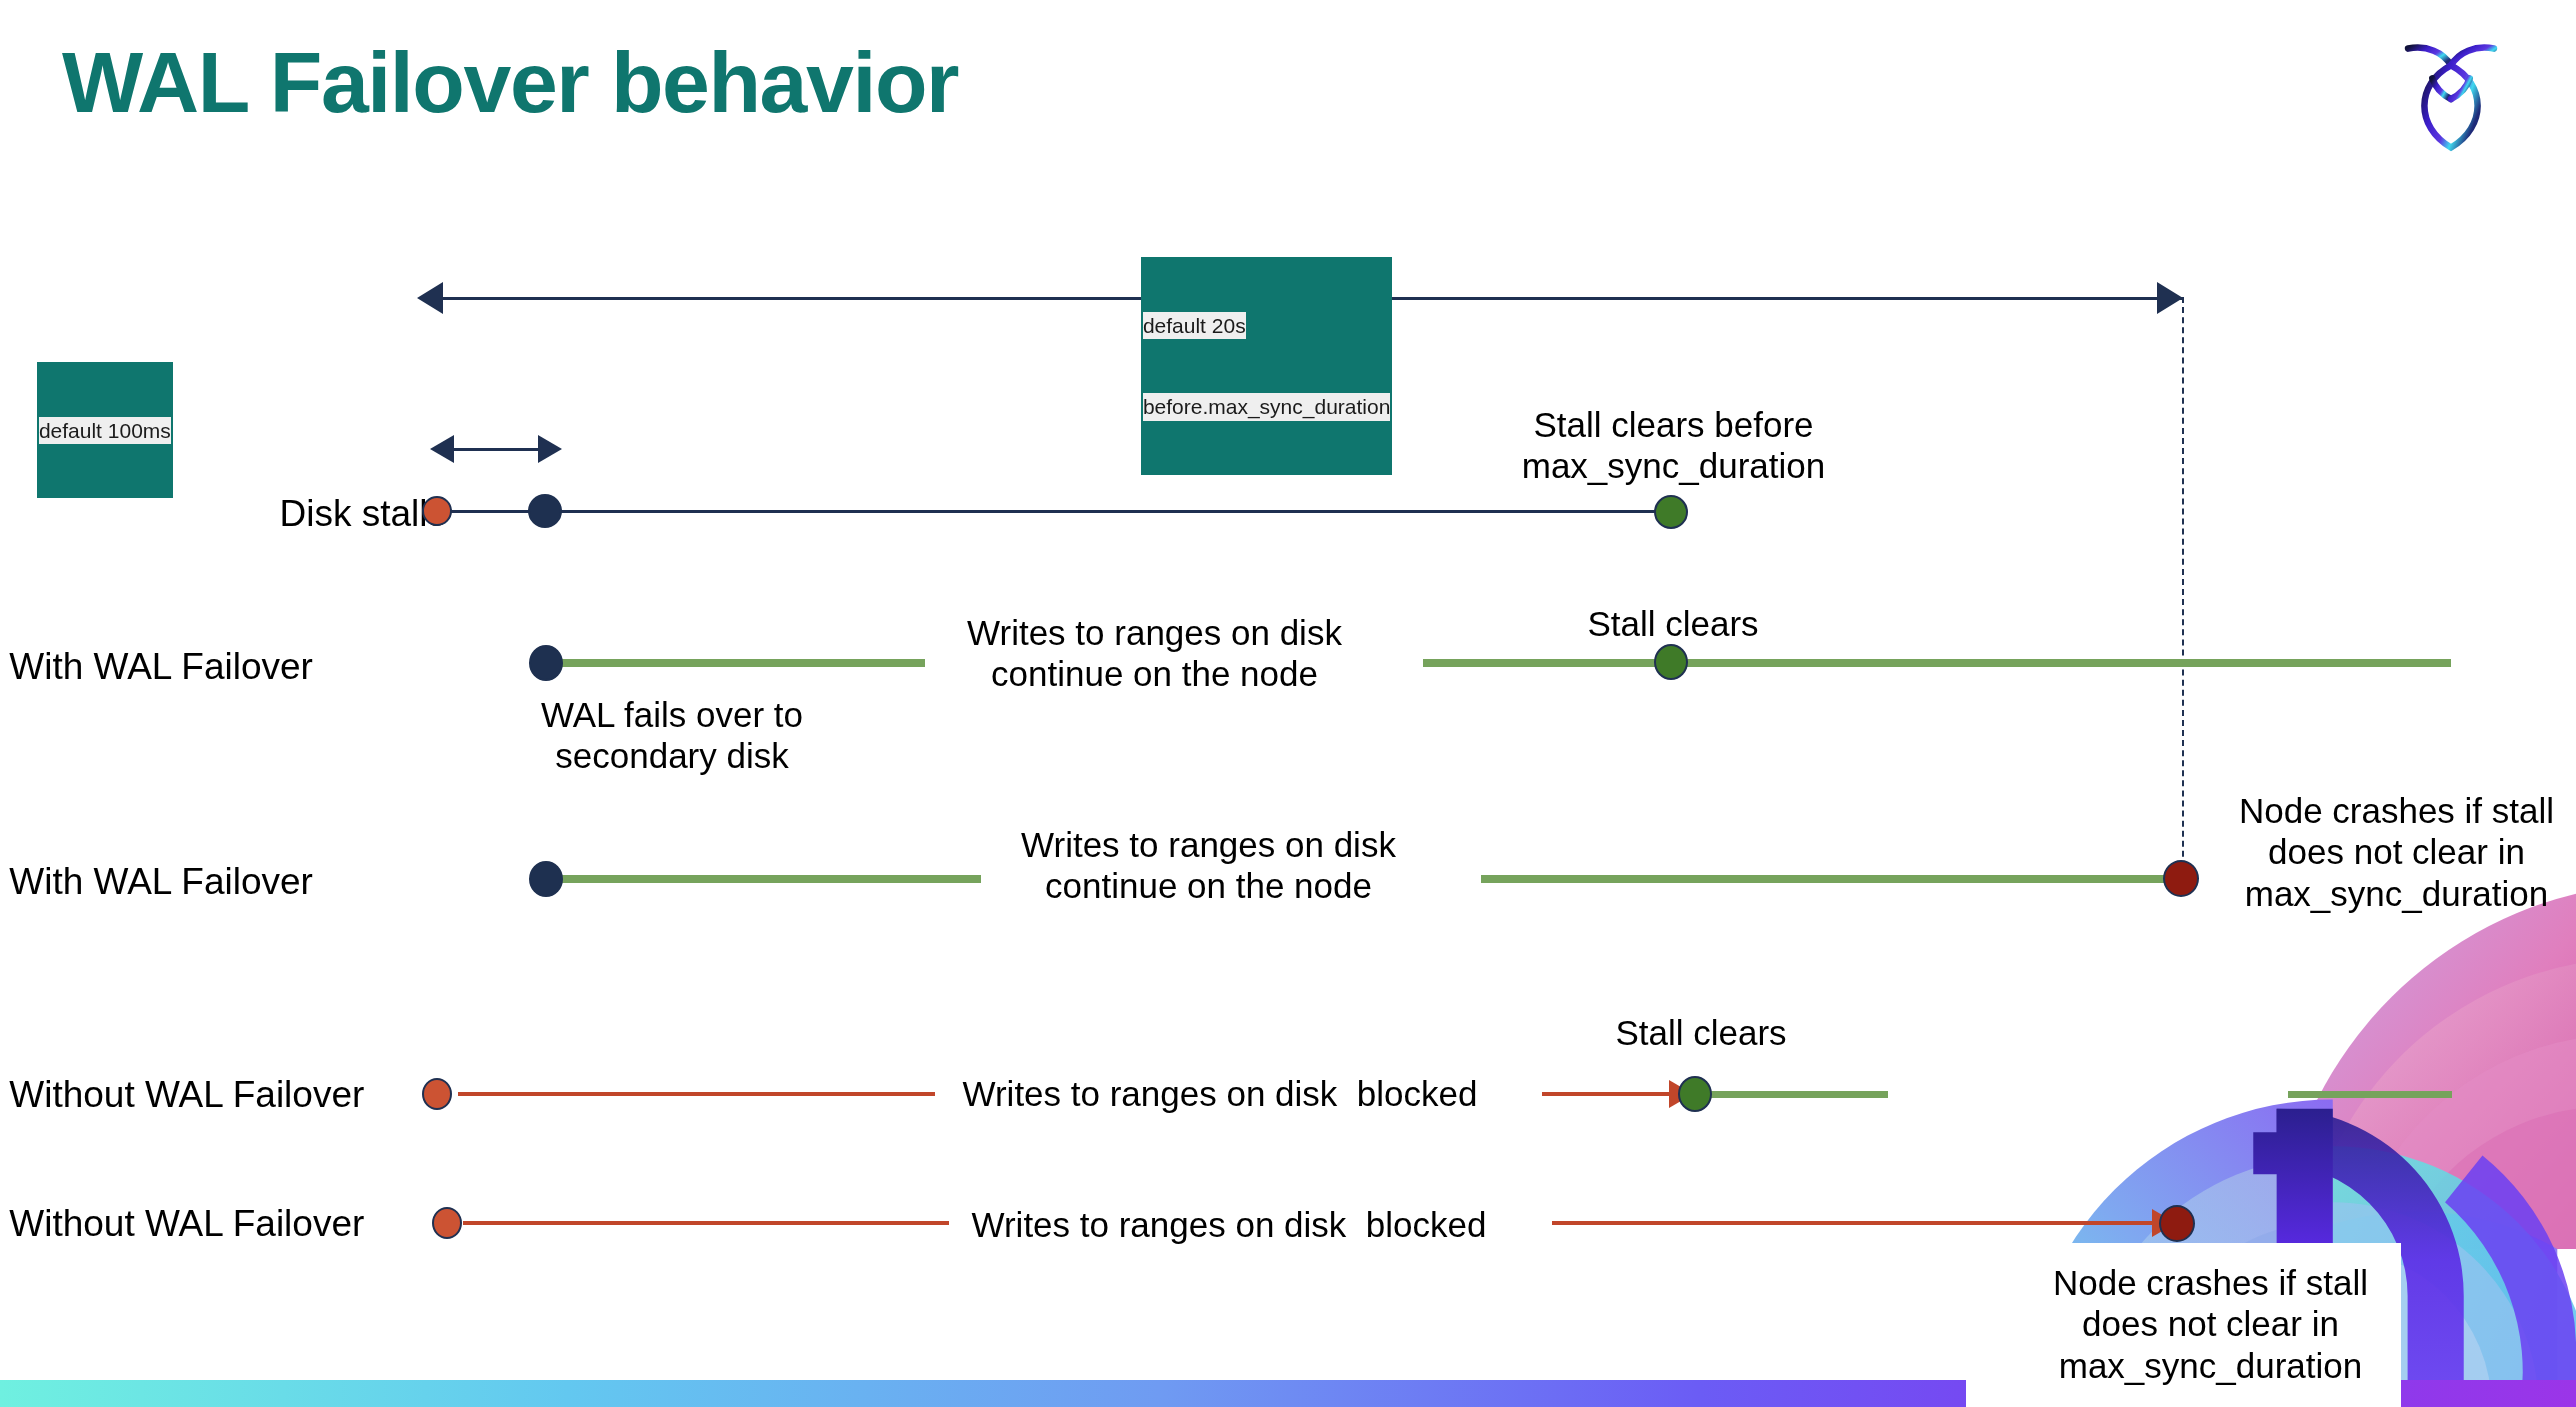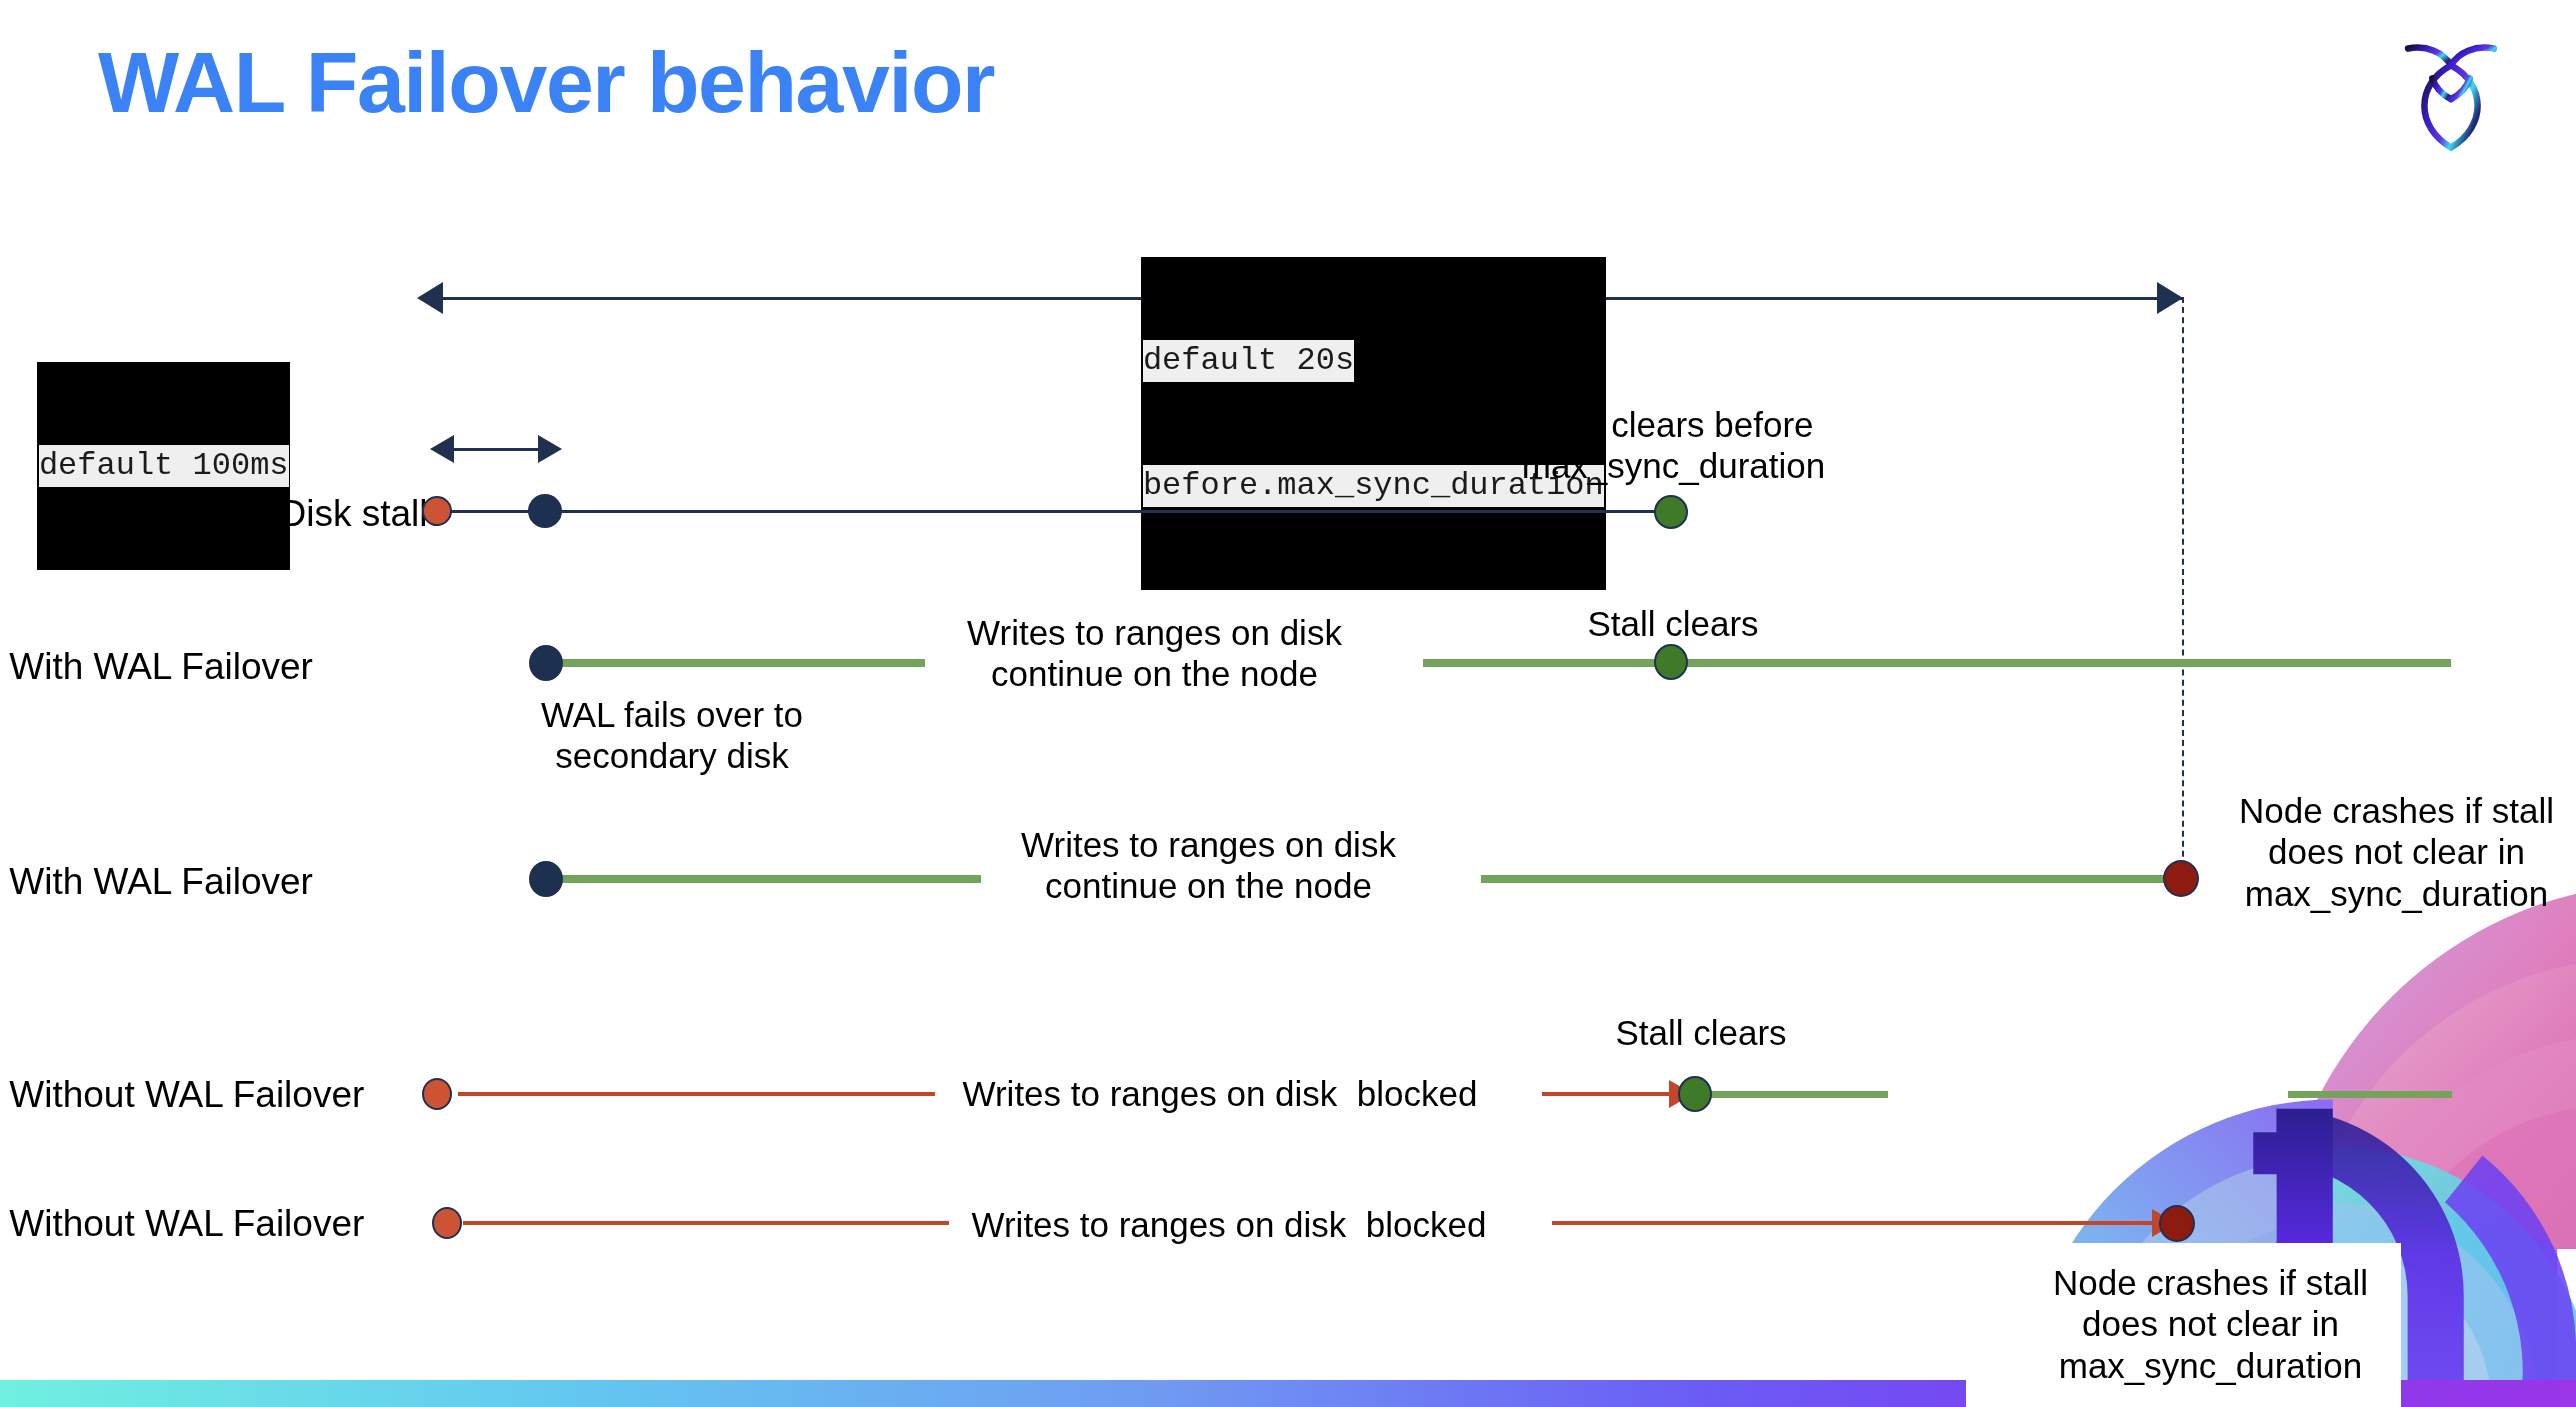--- a/index.html
+++ b/index.html
@@ -21,25 +21,24 @@
   }
 
   
   #slide-title {
     position: absolute;
     left: 62px;
     top: 39px;
     font-size: 86px;
     font-weight: bold;
     letter-spacing: -1.4px;
-    color: #3b82f6;
+    color: #0f766e;
     white-space: nowrap;
     line-height: 1.0;
     font-stretch: condensed;
-    margin-left: 36px;
   }
 
   
   #brand-logo {
     position: absolute;
     left: 2395px;
     top: 26px;
     width: 112px;
     height: 131px;
   }
@@ -58,24 +57,24 @@
     left: 0;
     bottom: 0;
     width: 100%;
     height: 28px;
     background: linear-gradient(90deg,#6ff0e0 0%, #63c8f0 22%, #6f9bf2 45%, #6b5cf5 66%, #7b3ff0 82%, #9b35e8 100%);
   }
 
   
   .code-chip {
     position: absolute;
-    font-family: Liberation Mono, monospace;
-    font-size: 32px;
+    font-family: Liberation Sans, sans-serif;
+    font-size: 21px;
     color: #1b1b1b;
-    background: #000000;
+    background: #0f766e;
     line-height: 1.30;
     white-space: pre;
     padding: 0 1.9px;
   }
   .code-chip .chip-line { display: block; background: #efefef; width: fit-content; }
 
   
   .hline {
     position: absolute;
     height: 2.8px;

